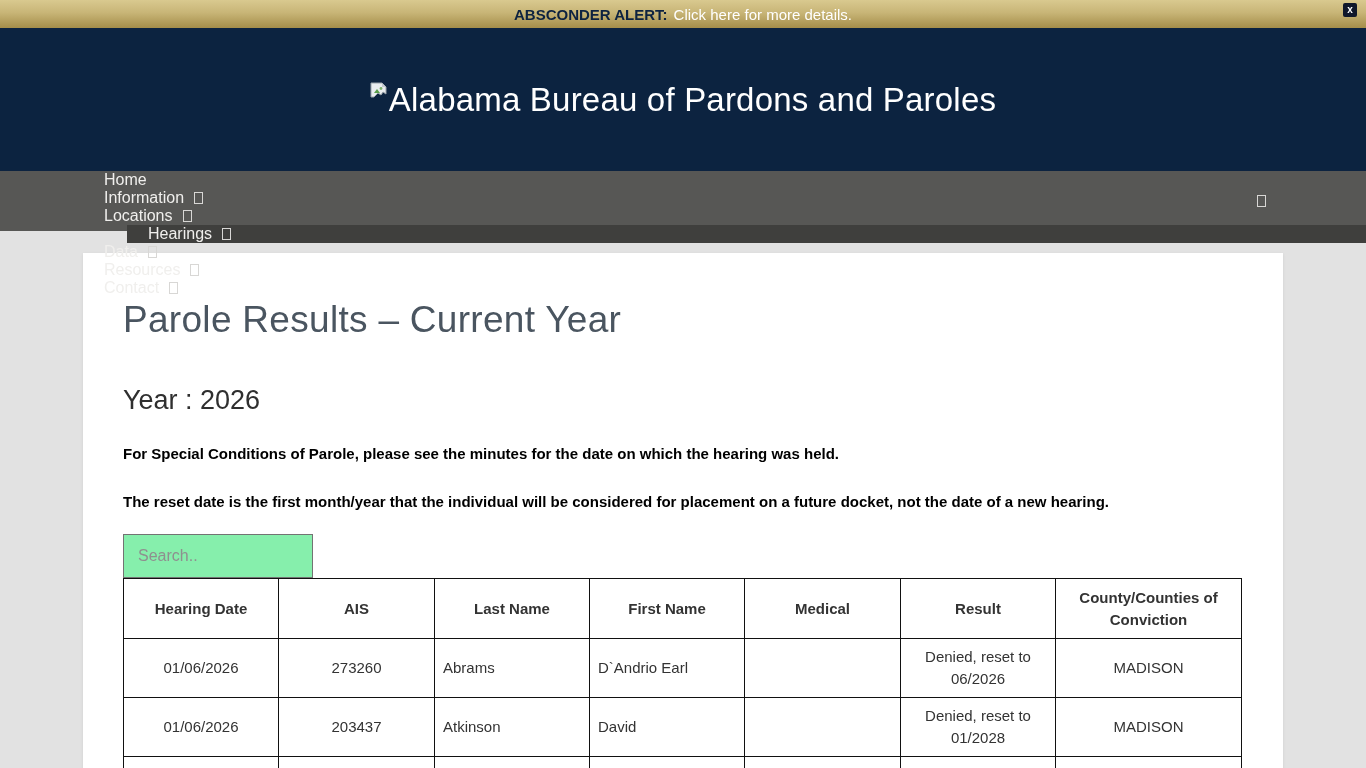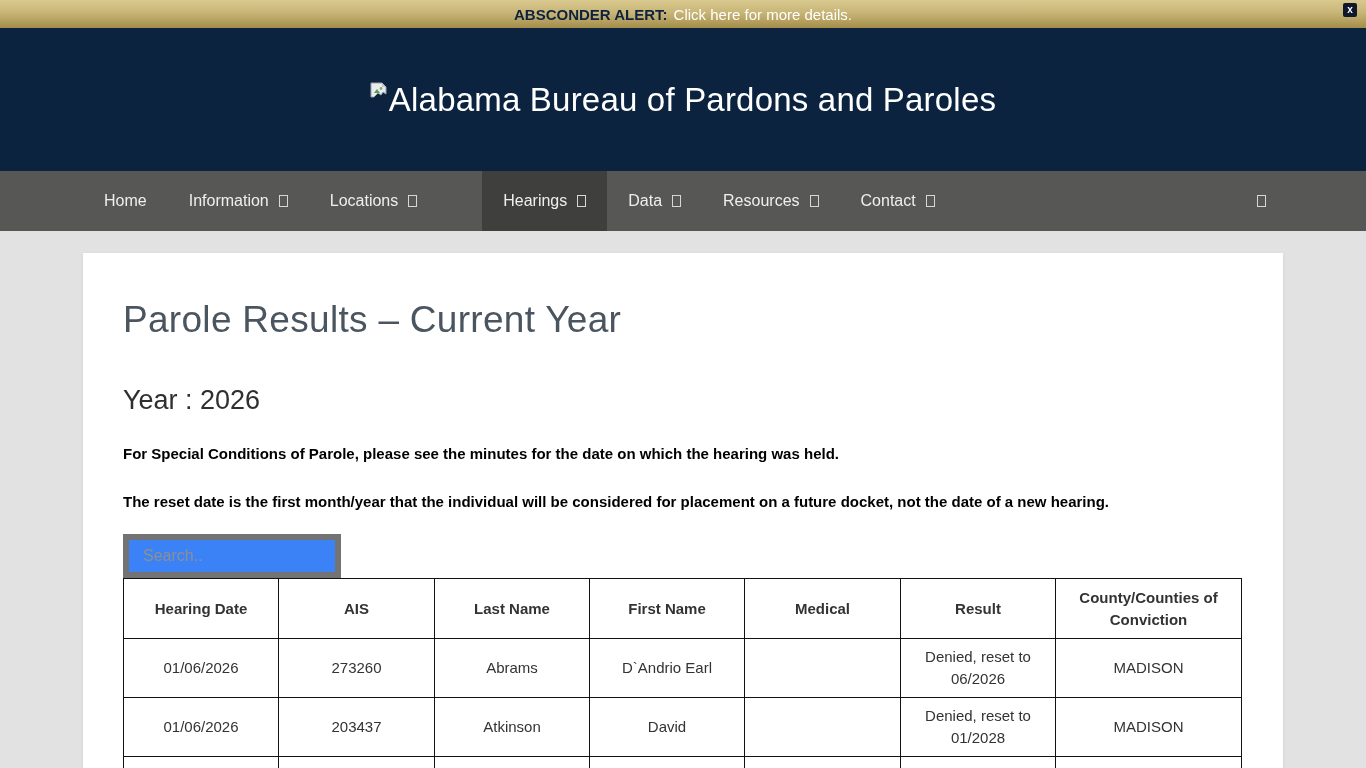--- a/index.html
+++ b/index.html
@@ -53,20 +53,21 @@
   }
 
   
   .nav-bar {
     height: 60px;
     background: #575755;
     display: flex;
     align-items: stretch;
     padding-left: 83px;
     position: relative;
+    flex-direction: column;
   }
   .nav-item {
     display: flex;
     align-items: center;
     padding: 0 21px;
     color: #f0efed;
     font-size: 16px;
     cursor: pointer;
     white-space: nowrap;
   }
@@ -113,24 +114,24 @@
     font-size: 15px;
     font-weight: bold;
     color: #000000;
     line-height: 1.3;
   }
   .note + .note { }
 
   .search-input {
     display: block;
     margin-top: 23px;
-    width: 218px;
+    width: 190px;
     height: 44px;
-    background: #3b82f6;
-    border: 6px solid #737373;
+    background: #86efac;
+    border: 1px solid #737373;
     padding: 0 14px;
     font-size: 16px;
     color: #333;
     font-family: "Liberation Sans", sans-serif;
     outline: none;
   }
   .search-input::placeholder { color: #8f8f8f; }
 
   
   table.results {
@@ -147,21 +148,21 @@
     text-align: center;
     vertical-align: middle;
     overflow: hidden;
   }
   table.results th {
     font-weight: bold;
     height: 60px;
     line-height: 1.45;
   }
   table.results td { height: 59px; line-height: 1.45; }
-  table.results td.al-left { text-align: center; }
+  table.results td.al-left { text-align: left; }
 </style>
 </head>
 <body>
 
 <div class="alert-bar">
   <span class="alert-label">ABSCONDER ALERT:</span>
   <a class="alert-link">Click here for more details.</a>
   <div class="alert-close">x</div>
 </div>
 

